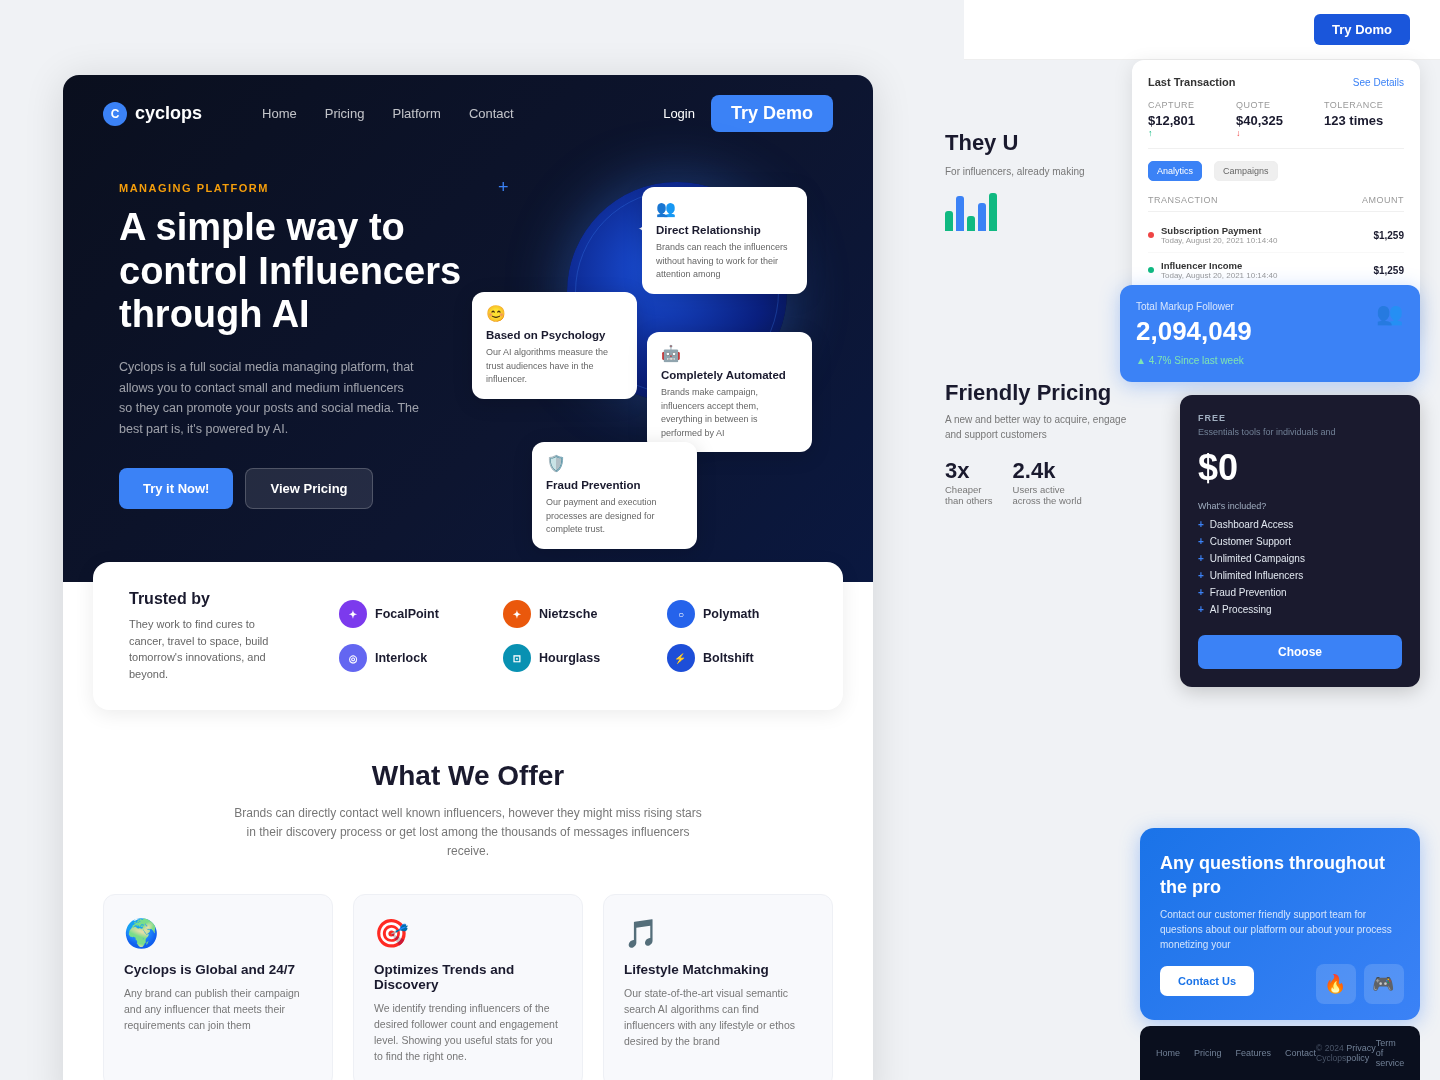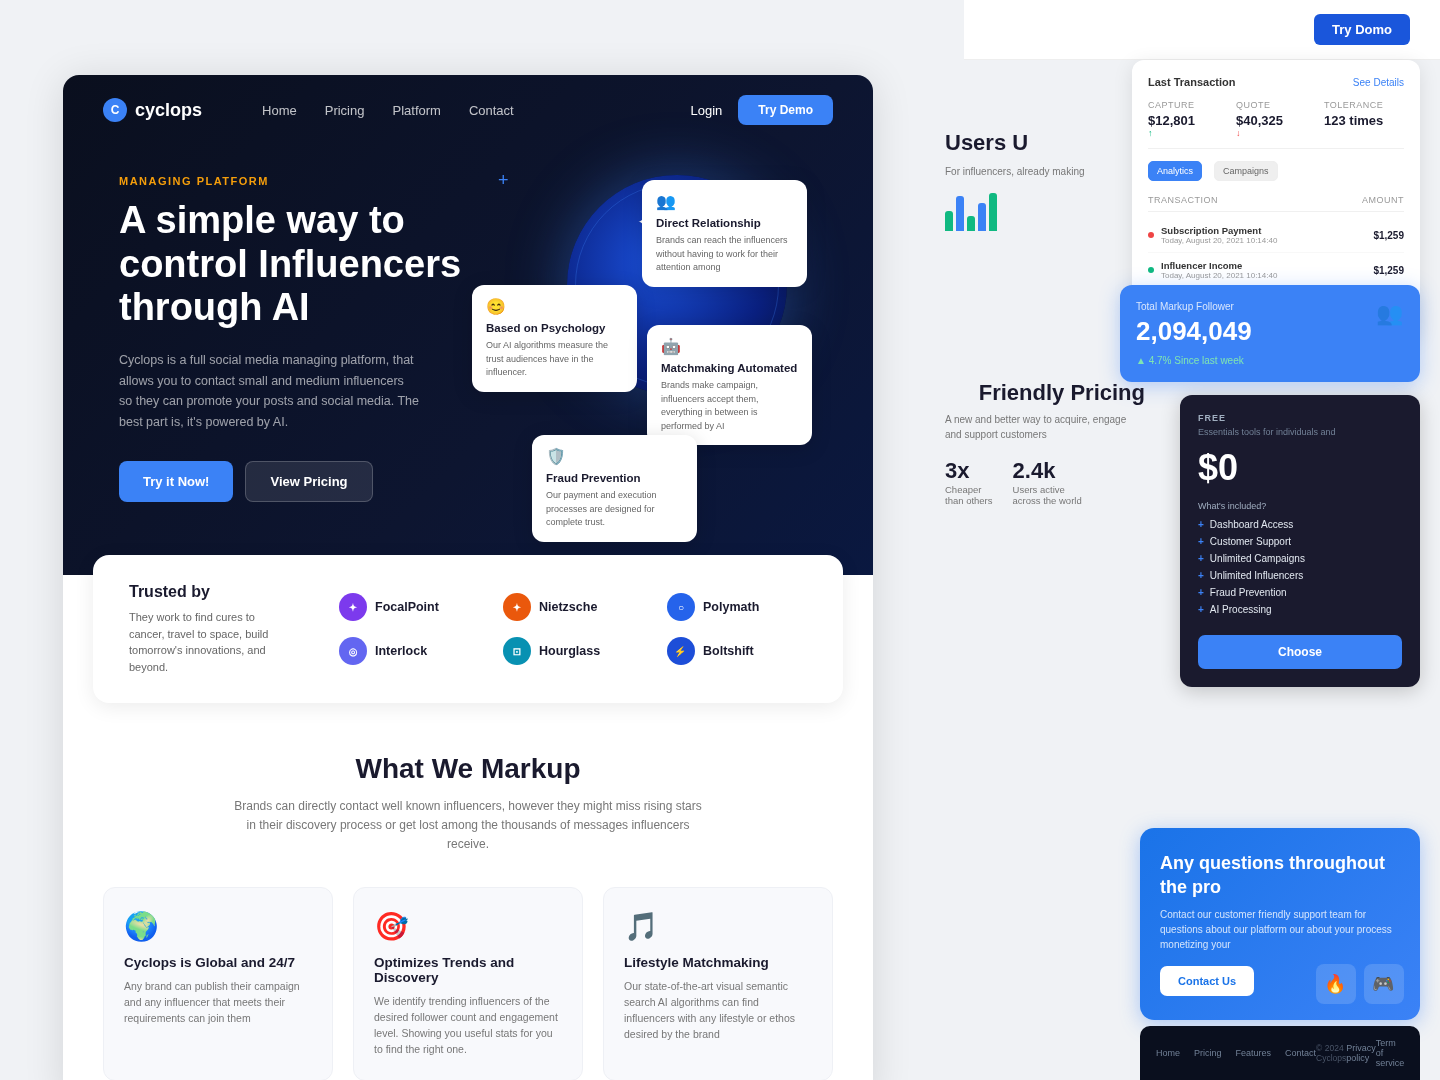--- a/index.html
+++ b/index.html
@@ -82,21 +82,21 @@
       cursor: pointer;
       background: none;
       border: none;
     }
     .btn-demo {
       background: #3b82f6;
       color: #fff;
       border: none;
       border-radius: 8px;
       padding: 8px 20px;
-      font-size: 12px;
+      font-size: 18px;
       font-weight: 600;
       cursor: pointer;
     }
 
     
     .hero-content {
       display: flex;
       padding: 20px 56px 30px;
       gap: 0;
     }
@@ -514,21 +514,20 @@
       position: absolute;
       top: 380px;
       right: 295px;
       width: 200px;
     }
     .pricing-main-title {
       font-size: 22px;
       font-weight: 800;
       color: #1a1a2e;
       margin-bottom: 6px;
-      text-align: right;
     }
     .pricing-main-desc {
       font-size: 10px;
       color: #777;
       line-height: 1.5;
       margin-bottom: 16px;
     }
     .pricing-stats {
       display: flex;
       gap: 20px;
@@ -761,21 +760,21 @@
         </div>
 
         <div class="feat-card card-psychology">
           <div class="feat-icon">😊</div>
           <div class="feat-card-title">Based on Psychology</div>
           <div class="feat-card-desc">Our AI algorithms measure the trust audiences have in the influencer.</div>
         </div>
 
         <div class="feat-card card-automated">
           <div class="feat-icon">🤖</div>
-          <div class="feat-card-title">Matchmaking Automated</div>
+          <div class="feat-card-title">Completely Automated</div>
           <div class="feat-card-desc">Brands make campaign, influencers accept them, everything in between is performed by AI</div>
         </div>
 
         <div class="feat-card card-fraud">
           <div class="feat-icon">🛡️</div>
           <div class="feat-card-title">Fraud Prevention</div>
           <div class="feat-card-desc">Our payment and execution processes are designed for complete trust.</div>
         </div>
       </div>
     </div>
@@ -808,21 +807,21 @@
         <span>Hourglass</span>
       </div>
       <div class="trusted-logo">
         <div class="logo-circle" style="background:#1d4ed8;">⚡</div>
         <span>Boltshift</span>
       </div>
     </div>
   </div>
 
   <div class="offers-section">
-    <h2 class="section-title">What We Markup</h2>
+    <h2 class="section-title">What We Offer</h2>
     <p class="section-desc">Brands can directly contact well known influencers, however they might miss rising stars in their discovery process or get lost among the thousands of messages influencers receive.</p>
     <div class="offers-grid">
       <div class="offer-card">
         <div class="offer-icon">🌍</div>
         <div class="offer-title">Cyclops is Global and 24/7</div>
         <p class="offer-desc">Any brand can publish their campaign and any influencer that meets their requirements can join them</p>
       </div>
       <div class="offer-card">
         <div class="offer-icon">🎯</div>
         <div class="offer-title">Optimizes Trends and Discovery</div>
@@ -833,21 +832,21 @@
         <div class="offer-title">Lifestyle Matchmaking</div>
         <p class="offer-desc">Our state-of-the-art visual semantic search AI algorithms can find influencers with any lifestyle or ethos desired by the brand</p>
       </div>
     </div>
   </div>
 </div>
 
 <div class="right-panels">
 
   <div class="panel-viewu">
-    <div class="viewu-title">Users U</div>
+    <div class="viewu-title">They U</div>
     <p class="viewu-desc">For influencers, already making</p>
     <div class="chart-mini">
       <div class="chart-bar" style="height:20px; background:#10b981;"></div>
       <div class="chart-bar" style="height:35px; background:#3b82f6;"></div>
       <div class="chart-bar" style="height:15px; background:#10b981;"></div>
       <div class="chart-bar" style="height:28px; background:#3b82f6;"></div>
       <div class="chart-bar" style="height:38px; background:#10b981;"></div>
     </div>
   </div>
 

